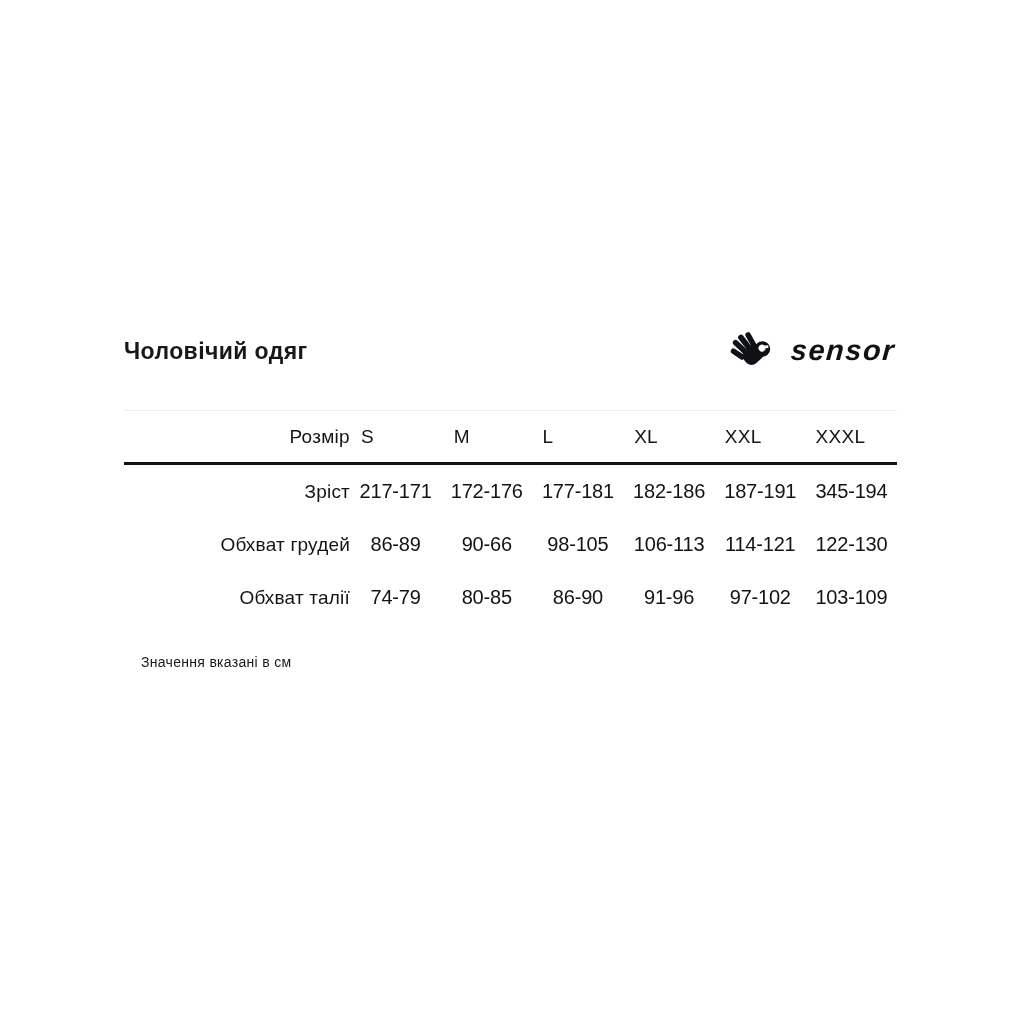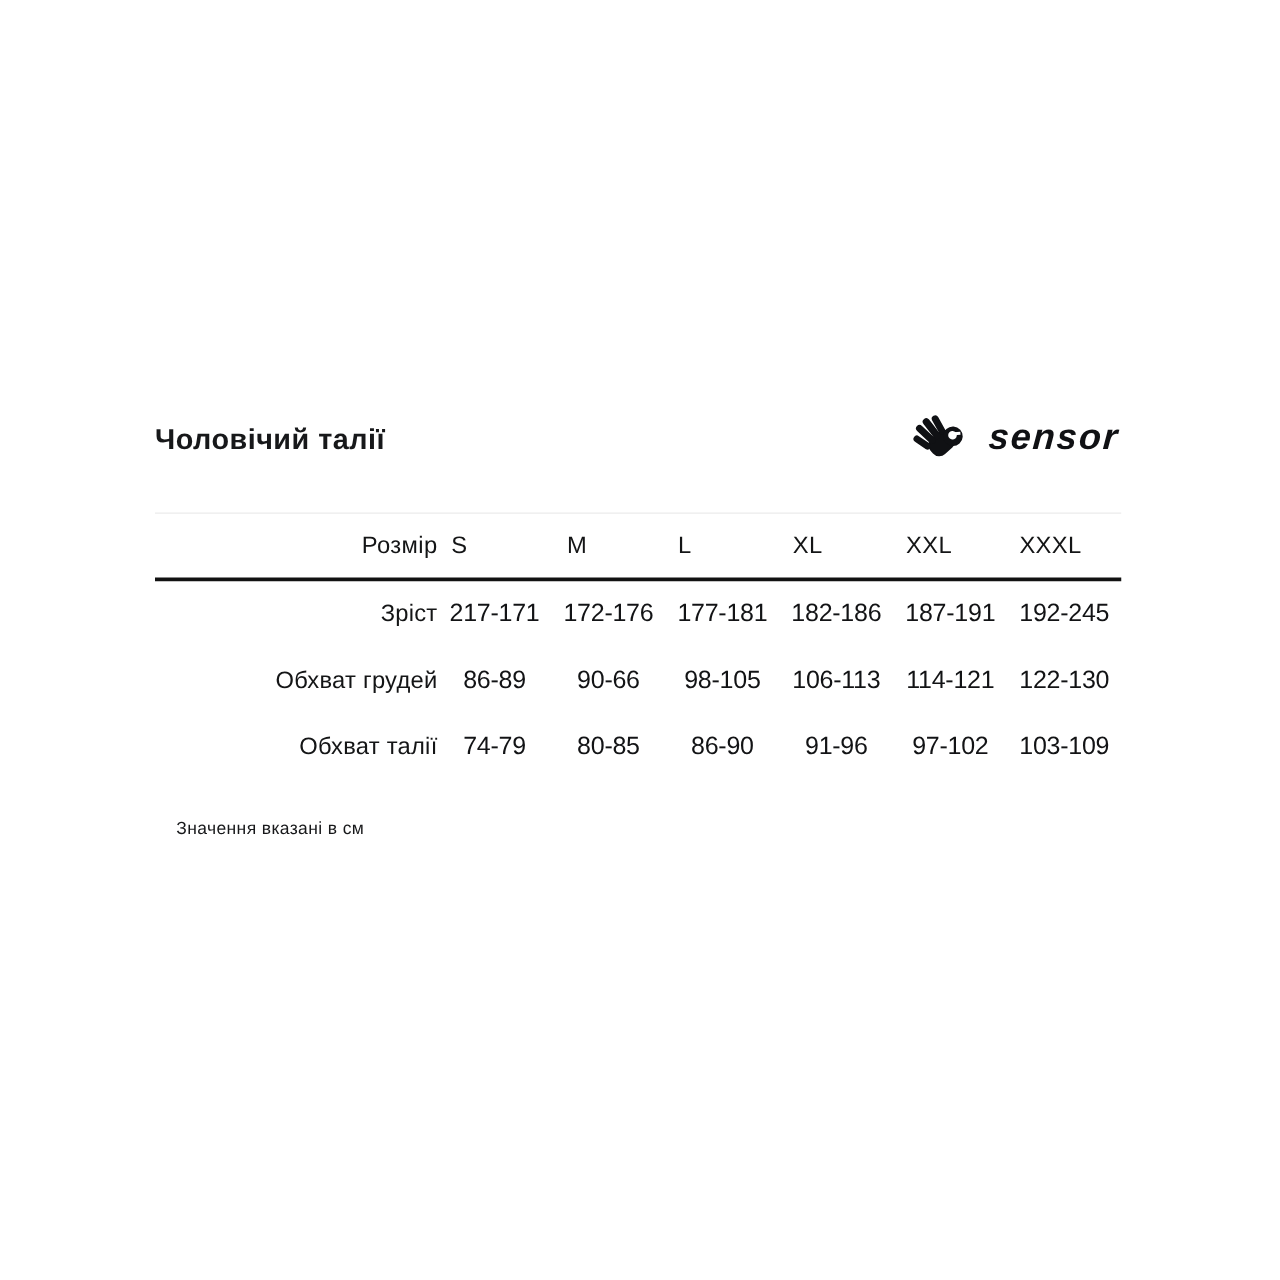--- a/index.html
+++ b/index.html
@@ -54,21 +54,21 @@
   .units-note{
     position:absolute;left:141px;top:651px;
     font-size:14px;line-height:22px;letter-spacing:0.3px;color:#17181a;
   }
 </style>
 </head>
 <body>
 
 <div>
 
-  <div class="page-title">Чоловічий талії</div>
+  <div class="page-title">Чоловічий одяг</div>
 
   <div class="brand-logo">
     <span>
       <svg class="hand-icon" viewBox="0 0 48 48" xmlns="http://www.w3.org/2000/svg" aria-hidden="true">
         <g fill="#101114" transform="rotate(-42 24 26)">
           <rect x="12" y="20" width="22" height="17" rx="7"></rect>
           <rect x="8.6" y="9.5" width="5.6" height="16" rx="2.8" transform="rotate(-14 11.4 17.5)"></rect>
           <rect x="15.2" y="4.6" width="5.8" height="20" rx="2.9" transform="rotate(-5 18.1 14.6)"></rect>
           <rect x="21.8" y="4.2" width="5.8" height="20" rx="2.9" transform="rotate(4 24.7 14.2)"></rect>
           <rect x="28.2" y="7.2" width="5.6" height="17" rx="2.8" transform="rotate(13 31 15.7)"></rect>
@@ -93,21 +93,21 @@
       <div class="cell">XXXL</div>
     </div>
 
     <div class="t-row data data-first">
       <div class="cell rowlabel">Зріст</div>
       <div class="cell val">217-171</div>
       <div class="cell val">172-176</div>
       <div class="cell val">177-181</div>
       <div class="cell val">182-186</div>
       <div class="cell val">187-191</div>
-      <div class="cell val">192-245</div>
+      <div class="cell val">345-194</div>
     </div>
 
     <div class="t-row data">
       <div class="cell rowlabel">Обхват грудей</div>
       <div class="cell val">86-89</div>
       <div class="cell val">90-66</div>
       <div class="cell val">98-105</div>
       <div class="cell val">106-113</div>
       <div class="cell val">114-121</div>
       <div class="cell val">122-130</div>

